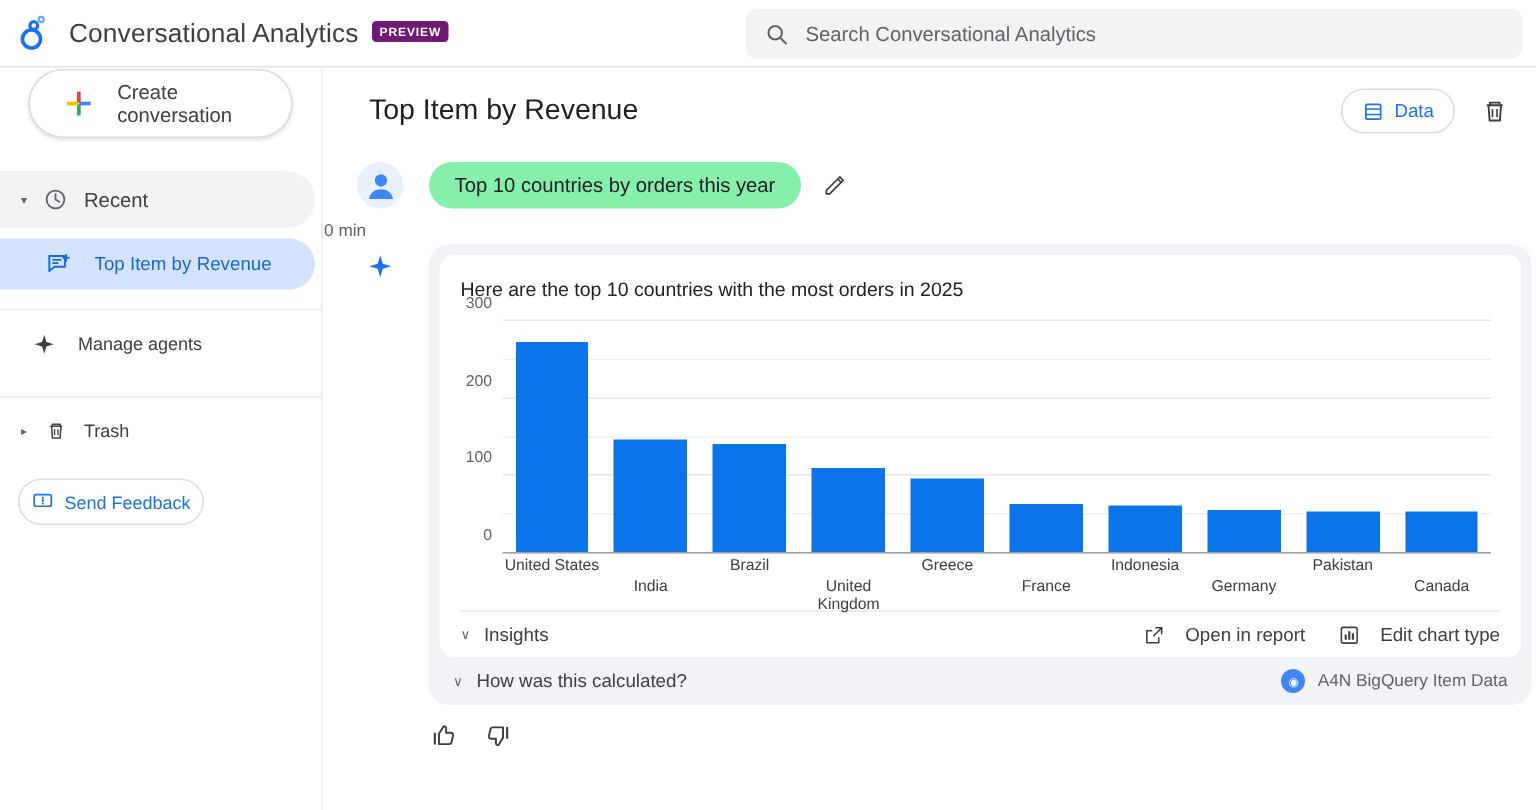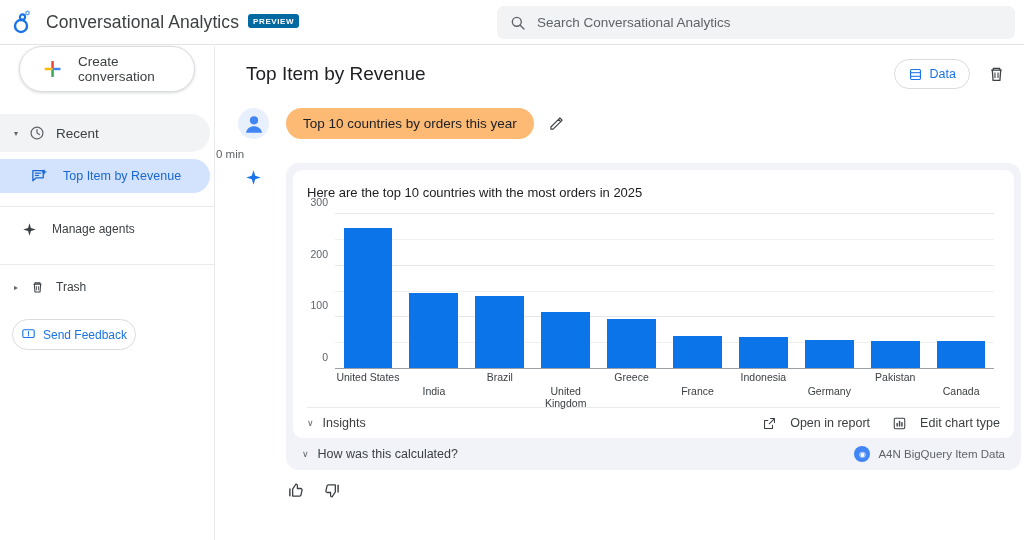--- a/index.html
+++ b/index.html
@@ -13,21 +13,21 @@
   
   .topbar {
     height: 45px; width: 1024px;
     display: flex; align-items: center;
     border-bottom: 1px solid #e3e3e3;
     background: #fff;
   }
   .logo-wrap { width: 46px; display:flex; align-items:center; justify-content:center; }
   .app-title { font-size: 17.5px; color: #3c4043; letter-spacing: .1px; }
   .preview-badge {
-    margin-left: 9px; background: #0369a1; color: #fff;
+    margin-left: 9px; background: #701a75; color: #fff;
     font-size: 8px; font-weight: bold; letter-spacing: .6px;
     padding: 2.5px 5px; border-radius: 3px; position: relative; top: -1px;
   }
   .search-box {
     position: absolute; left: 497px; top: 6px;
     width: 518px; height: 33px; background: #f1f3f4;
     border-radius: 7px; display: flex; align-items: center; padding: 0 13px;
   }
   .search-ph { font-size: 13.5px; color: #5f6368; margin-left: 11px; }
 
@@ -87,21 +87,21 @@
   .data-btn .nav-text { margin-left: 7px; }
   .trash-btn { margin-left: 17px; display: flex; align-items: center; }
 
   
   .user-row { display: flex; align-items: center; padding-left: 22px; margin-top: 6px; }
   .avatar {
     width: 31px; height: 31px; border-radius: 50%; background: #e8f0fe;
     display: flex; align-items: center; justify-content: center;
   }
   .bubble {
-    margin-left: 17px; background: #fdba74; border-radius: 17px;
+    margin-left: 17px; background: #86efac; border-radius: 17px;
     padding: 8px 17px; font-size: 13.5px; color: #202124;
   }
   .edit-btn { margin-left: 14px; display: flex; align-items: center; }
   .elapsed { text-align: left; font-size: 11.5px; color: #5f6368; padding-right: 14px; margin-top: 9px; }
 
   .resp-row { display: flex; padding-left: 22px; margin-top: 3px; }
   .spark { width: 31px; padding-top: 6px; display: flex; justify-content: center; }
   .resp-card {
     margin-left: 17px; width: 735px; background: #f1f3f8;
     border-radius: 13px; padding: 7px 7px 0 7px;

